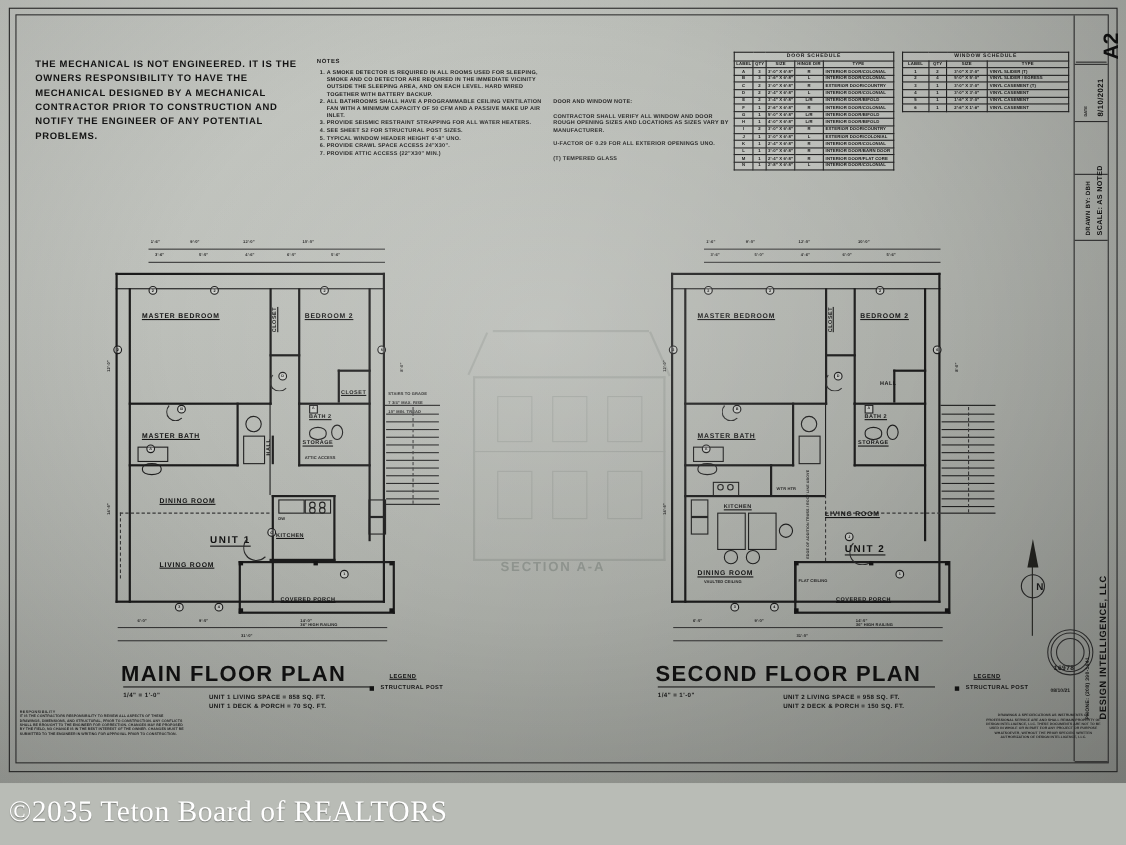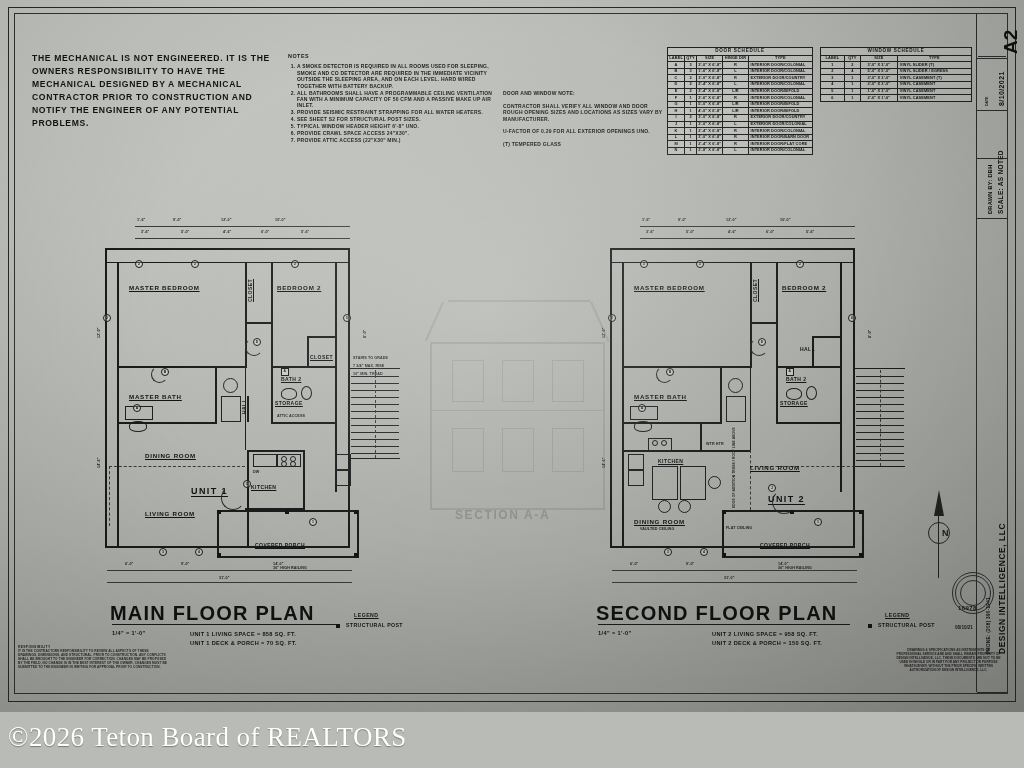--- a/index.html
+++ b/index.html
@@ -727,13 +727,13 @@
     <span class="vtext" style="left:20px;top:640px;transform:rotate(-90deg);font-size:8.4px;letter-spacing:.6px;">DESIGN INTELLIGENCE, LLC</span>
     <span class="vtext" style="left:9px;top:640px;transform:rotate(-90deg);font-size:4.6px;letter-spacing:.3px;">PHONE: (208) 390-1941</span>
   </div>
 
   <div id="sheet-no">
     <span>A2</span>
   </div>
 </div>
 
 <div id="footer"></div>
-<div id="watermark">©2026 Teton Board of REALTORS</div>
+<div id="watermark">©2035 Teton Board of REALTORS</div>
 
 </body></html>

